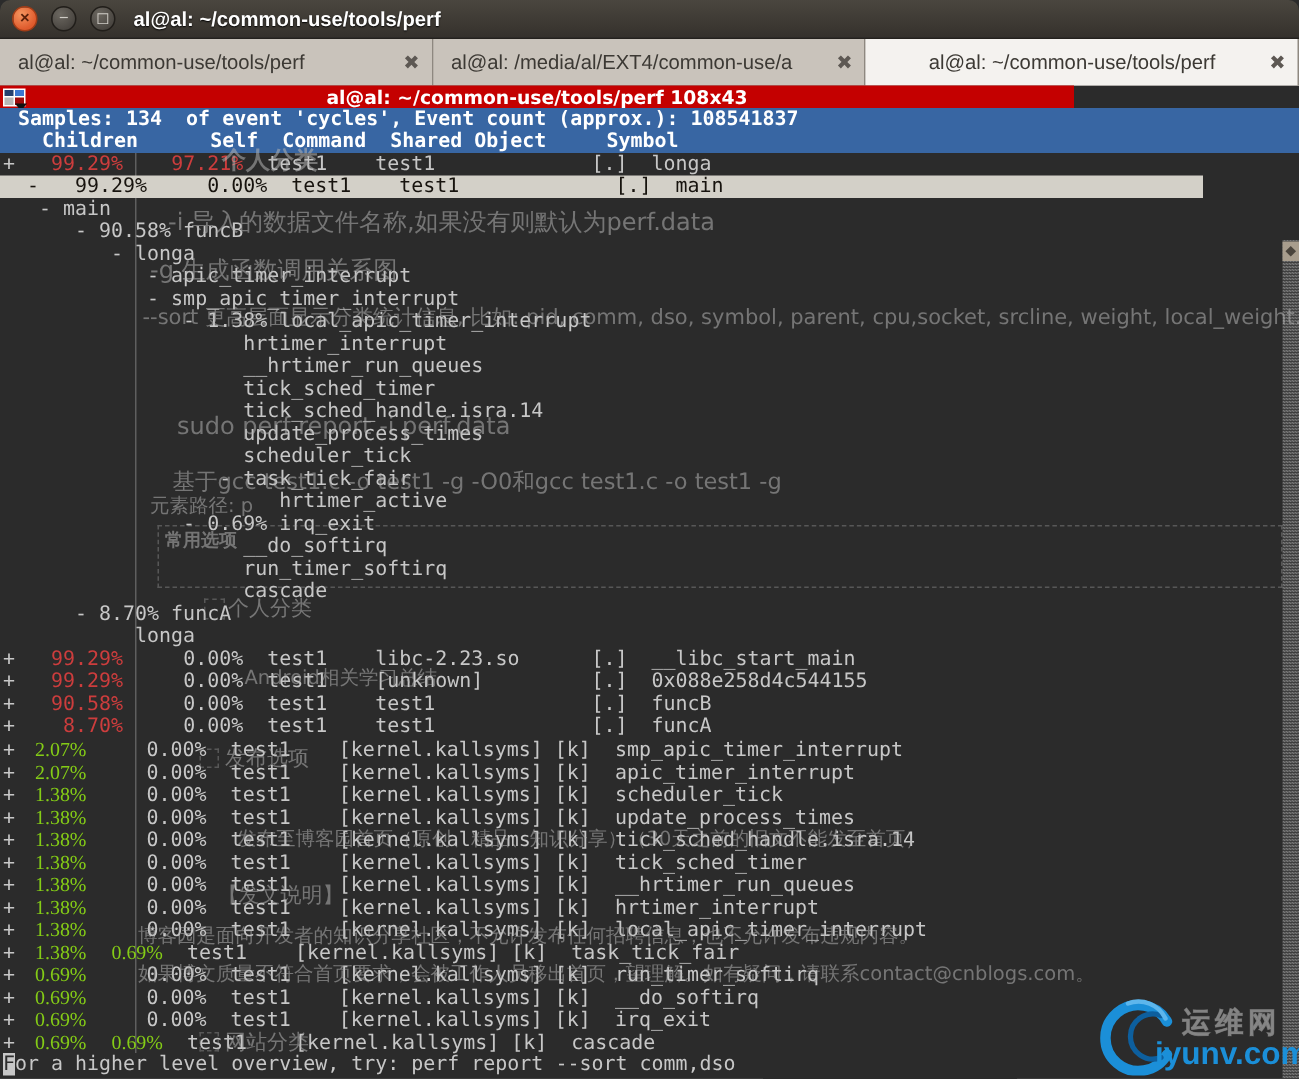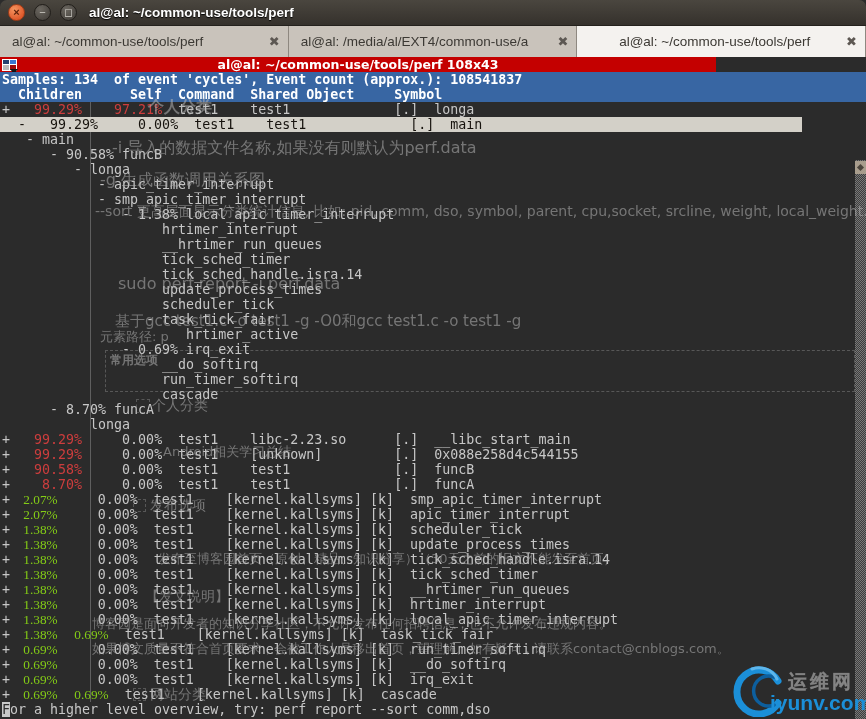--- a/index.html
+++ b/index.html
@@ -36,21 +36,21 @@
   .si-a{background:#25406e;} .si-b{background:#3a76d0;} .si-c{background:#b8b8b8;} .si-d{background:#9d0b0b;}
   .screen-caret{position:absolute;right:-1px;bottom:-3px;width:0;height:0;
     border-left:4px solid transparent;border-right:4px solid transparent;border-top:5px solid #111;}
   .screen-title{flex:1;text-align:center;color:#ffffff;font-size:12.5px;font-weight:600;
     font-family:"DejaVu Sans","Liberation Sans",sans-serif;}
 
   
   .terminal{position:absolute;left:0;top:72px;width:866px;height:647px;background:#2b2b2b;}
   .bluehdr{position:absolute;left:0;top:0;width:866px;height:30px;background:#3866a3;}
   .bh{margin:0;height:15px;font:bold 13.3px/15px "DejaVu Sans Mono","Liberation Mono",monospace;
-      color:#ffffff;white-space:pre;padding-left:2px;}
+      color:#ffffff;white-space:pre;padding-left:12px;}
   .rows{position:absolute;left:0;top:30px;width:802px;height:600px;}
   .vsep{position:absolute;left:90px;top:0;width:1px;height:600px;background:#5f5f5f;z-index:0;}
   .trow{position:relative;z-index:1;margin:0;height:15px;font:13.3px/15px "DejaVu Sans Mono","Liberation Mono",monospace;
       color:#c7c7c7;white-space:pre;padding-left:2px;}
   .trow span.fg{color:#c7c7c7;}
   .trow span.red{color:#cd3d3d;}
   .trow span.green{color:#84cc16;font-family:Liberation Serif, serif;}
   .trow.selected{background:#d3d0c8;padding-left:18px;}
   .trow.selected span{color:#17130e !important;}
   .statusline{position:absolute;left:0;top:630px;width:866px;height:17px;

